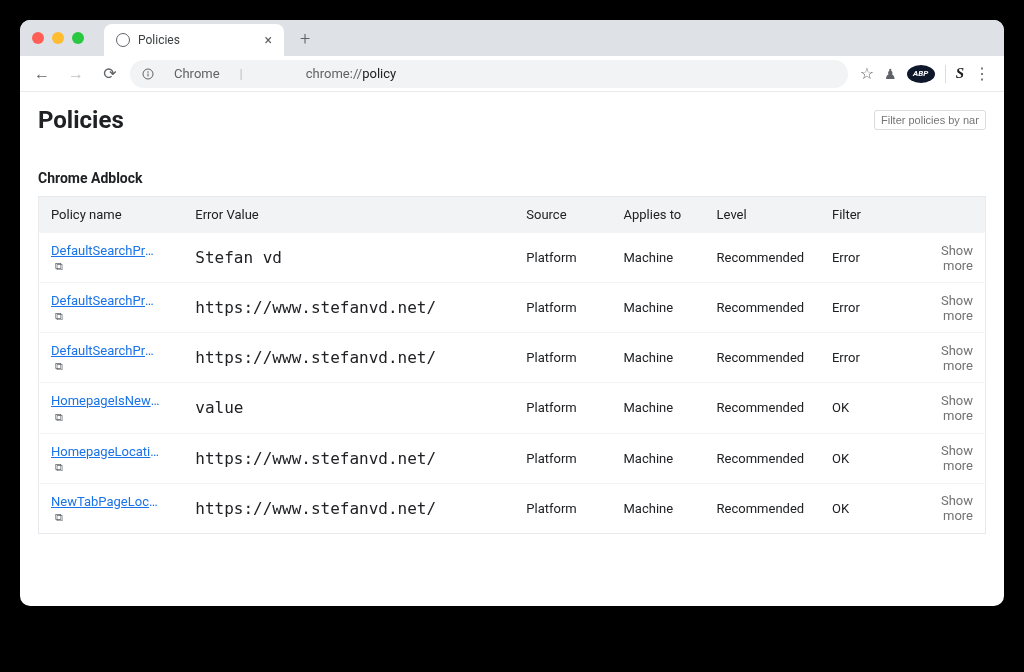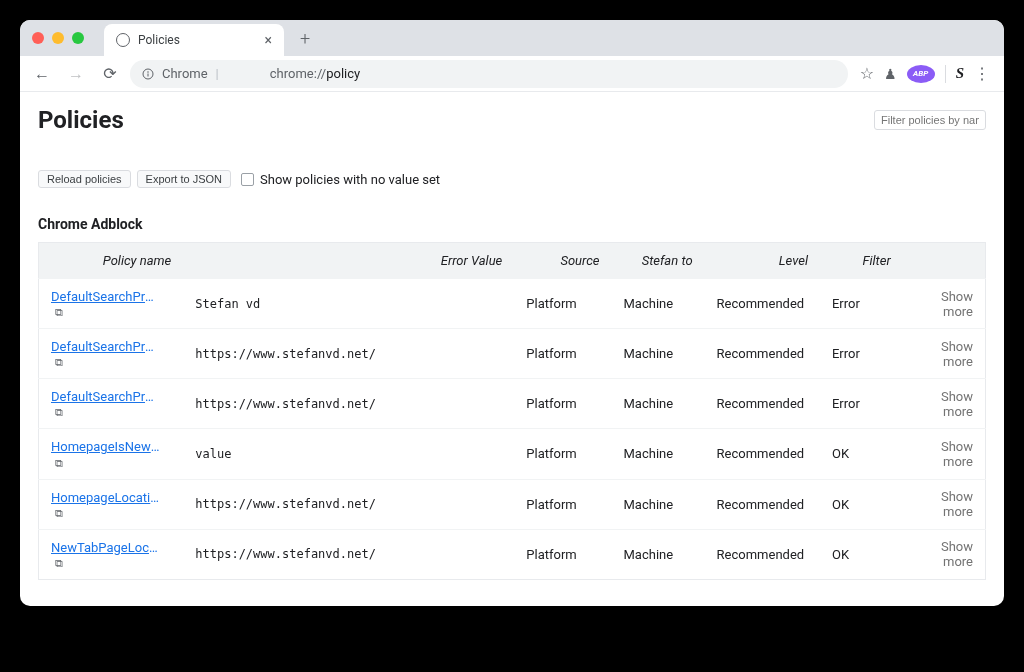--- a/index.html
+++ b/index.html
@@ -84,41 +84,41 @@
     border-radius: 50%;
   }
   .omnibox {
     flex: 1;
     height: 28px;
     background: #f1f3f4;
     border-radius: 14px;
     display: flex;
     align-items: center;
     padding: 0 12px;
-    gap: 8px;
+    gap: 20px;
     font-size: 13px;
     color: #5f6368;
   }
   .omnibox .lock {
     width: 12px; height: 12px;
     display: inline-flex; align-items:center; justify-content:center;
   }
   .omnibox .chrome-label { color: #5f6368; }
   .omnibox .divider { color: #bdc1c6; }
   .omnibox .path { color: #202124; margin-left: 43px; }
   .ext-icons {
     display: flex;
     align-items: center;
     gap: 10px;
     padding: 0 6px;
   }
   .ext-icons .star { color: #5f6368; font-size: 16px; }
   .ext-icons .bulb { color: #5f6368; font-size: 14px; }
   .ext-icons .abp {
-    background: #8b5cf6;
+    background: #0f172a;
     color: #fff;
     font-size: 8px;
     font-weight: bold;
     border-radius: 50%;
     width: 28px; height: 18px;
     display: inline-flex; align-items:center; justify-content:center;font-style:italic;
   }
   .ext-icons .sep { width:1px; height:18px; background:#dadce0; }
   .ext-icons .s-icon { font-family: Georgia, serif; font-style: italic; font-weight: bold; font-size: 15px; color: #202124; }
   .ext-icons .menu { font-size: 16px; color: #5f6368; }
@@ -176,26 +176,25 @@
     margin-bottom: 10px;
   }
   table {
     width: 100%;
     border-collapse: collapse;
     border: 1px solid #e8eaed;
     margin-bottom: 18px;
   }
   thead th {
     background: #f1f3f4;
-    text-align: right;
+    text-align: left;
     font-weight: 400;
     font-size: 13px;
     padding: 10px 12px;
     color: #202124;
-    font-style: italic;
   }
   tbody td {
     padding: 9px 12px;
     border-top: 1px solid #f1f3f4;
     font-size: 13px;
     vertical-align: middle;
   }
   .col-name { width: 140px; }
   .col-value { width: 320px; }
   .col-source { width: 94px; }
@@ -214,21 +213,21 @@
     vertical-align: middle;
   }
   .ext-link-icon {
     color: #5f6368;
     font-size: 11px;
     margin-left: 4px;
     vertical-align: middle;
   }
   .mono {
     font-family: ui-monospace, Menlo, Consolas, monospace;
-    font-size: 12px;
+    font-size: 16px;
     color: #202124;
   }
   .show-more {
     color: #737373;
   }
 </style>
 </head>
 <body>
 
 <div class="window">
@@ -273,44 +272,38 @@
     </div>
   </div>
 
   <div class="content">
 
     <div class="page-header">
       <h1 class="page-title">Policies</h1>
       <input class="filter-input" placeholder="Filter policies by name" style="">
     </div>
 
-    <div class="actions">
-      <button class="btn-sm">Reload policies</button>
-      <button class="btn-sm">Export to JSON</button>
-      <span class="chk"></span>
-      <span class="chk-label">Show policies with no value set</span>
-    </div>
 
     <div class="section-title">Chrome Adblock</div>
     <table>
       <colgroup>
         <col class="col-name">
           <col class="col-value">
           <col class="col-source">
         <col class="col-applies">
           <col class="col-level">
           <col class="col-status">
           <col class="col-action">
       </colgroup>
       <thead>
         <tr>
           <th>Policy name</th>
           <th>Error Value</th>
           <th>Source</th>
-          <th>Stefan to</th>
+          <th>Applies to</th>
           <th>Level</th>
           <th>Filter</th>
           <th></th>
         </tr>
       </thead>
       <tbody id="chrome-rows">
           <tr>
             <td><a class="policy-link">DefaultSearchProvider…</a><span class="ext-link-icon">⧉</span></td>
             <td class="mono">Stefan vd</td>
             <td>Platform</td>

